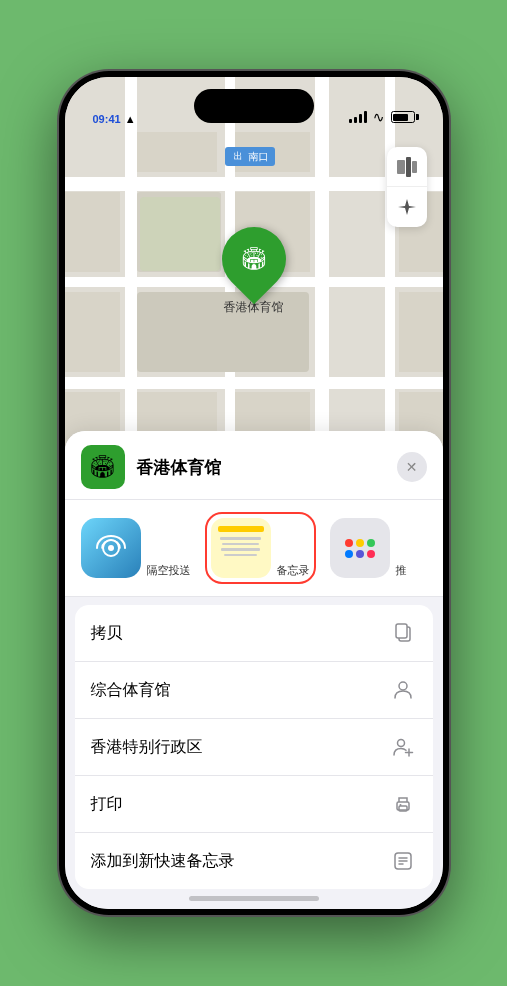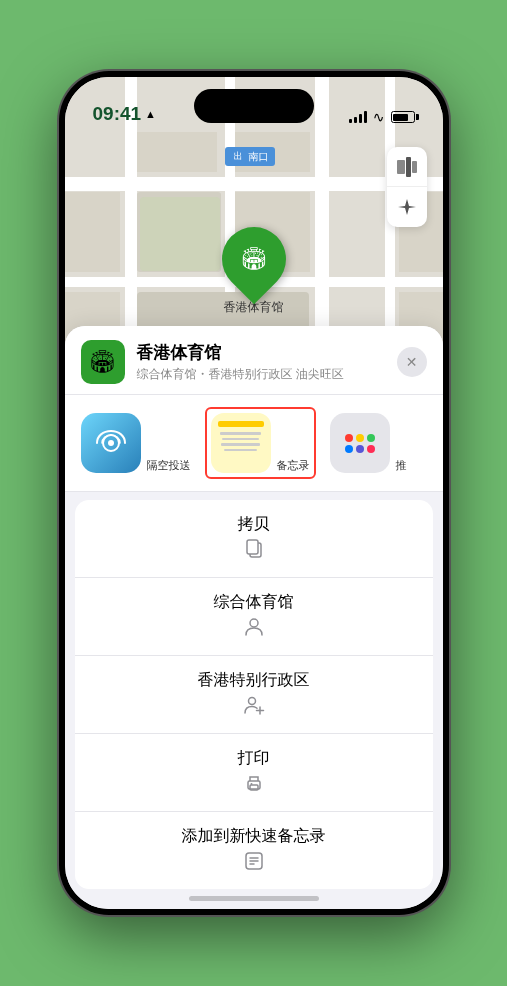--- a/index.html
+++ b/index.html
@@ -55,23 +55,23 @@
       right: 0;
       height: 54px;
       display: flex;
       align-items: flex-end;
       justify-content: space-between;
       padding: 0 28px 6px;
       z-index: 99;
     }
 
     .status-time {
-      font-size: 19px;
+      font-size: 11px;
       font-weight: 600;
-      color: #14532d;
+      color: #1d4ed8;
     }
 
     .status-icons {
       display: flex;
       align-items: center;
       gap: 6px;
     }
 
     .signal-bars {
       display: flex;
@@ -345,21 +345,20 @@
       overflow: hidden;
     }
 
     .action-item {
       display: flex;
       align-items: center;
       justify-content: space-between;
       padding: 14px 16px;
       border-bottom: 0.5px solid #e5e5ea;
       cursor: pointer;
-      flex-direction: column;
     }
     .action-item:last-child {
       border-bottom: none;
     }
 
     .action-label {
       font-size: 16px;
       color: #000;
     }
 
@@ -473,21 +472,20 @@
     </div>
 
     <div class="bottom-sheet">
 
       <div class="sheet-header">
         <div class="venue-icon">
           <span>🏟</span>
         </div>
         <div class="venue-info">
           <div class="venue-name">香港体育馆</div>
-          <div class="venue-desc">综合体育馆・香港特别行政区 油尖旺区</div>
         </div>
         <div class="close-btn">
           <span>✕</span>
         </div>
       </div>
 
       <div class="share-row">
 
         <div class="share-item">
           <div class="share-icon airdrop">
@@ -498,21 +496,21 @@
               <path d="M18 6 C26 6 32 11 32 18" stroke="white" stroke-width="2" fill="none" stroke-linecap="round"></path>
               <path d="M18 10 C13 10 9 13.5 9 18" stroke="white" stroke-width="1.5" fill="none" stroke-linecap="round"></path>
               <path d="M18 10 C23 10 27 13.5 27 18" stroke="white" stroke-width="1.5" fill="none" stroke-linecap="round"></path>
             </svg>
           </div>
           <span class="share-label">隔空投送</span>
         </div>
 
 
 
-        <div class="share-item" style="outline: 2.5px solid #ff3b30; border-radius: 4px; padding: 4px;">
+        <div class="share-item" style="outline: 2.5px solid #ff3b30; border-radius: 15px; padding: 4px;">
           <div class="share-icon" style="background:#fff9c4;width:60px;height:60px;border-radius:13px;display:flex;flex-direction:column;justify-content:flex-start;padding:8px 7px 4px;gap:3px;">
             <div style="height:6px;background:#ffcc00;border-radius:2px;width:100%;"></div>
             <div style="height:2.5px;background:#ccc;border-radius:1px;width:90%;margin-top:2px;"></div>
             <div style="height:2.5px;background:#ccc;border-radius:1px;width:80%;"></div>
             <div style="height:2.5px;background:#ccc;border-radius:1px;width:85%;"></div>
             <div style="height:2.5px;background:#ccc;border-radius:1px;width:70%;"></div>
           </div>
           <span class="share-label">备忘录</span>
         </div>
 

